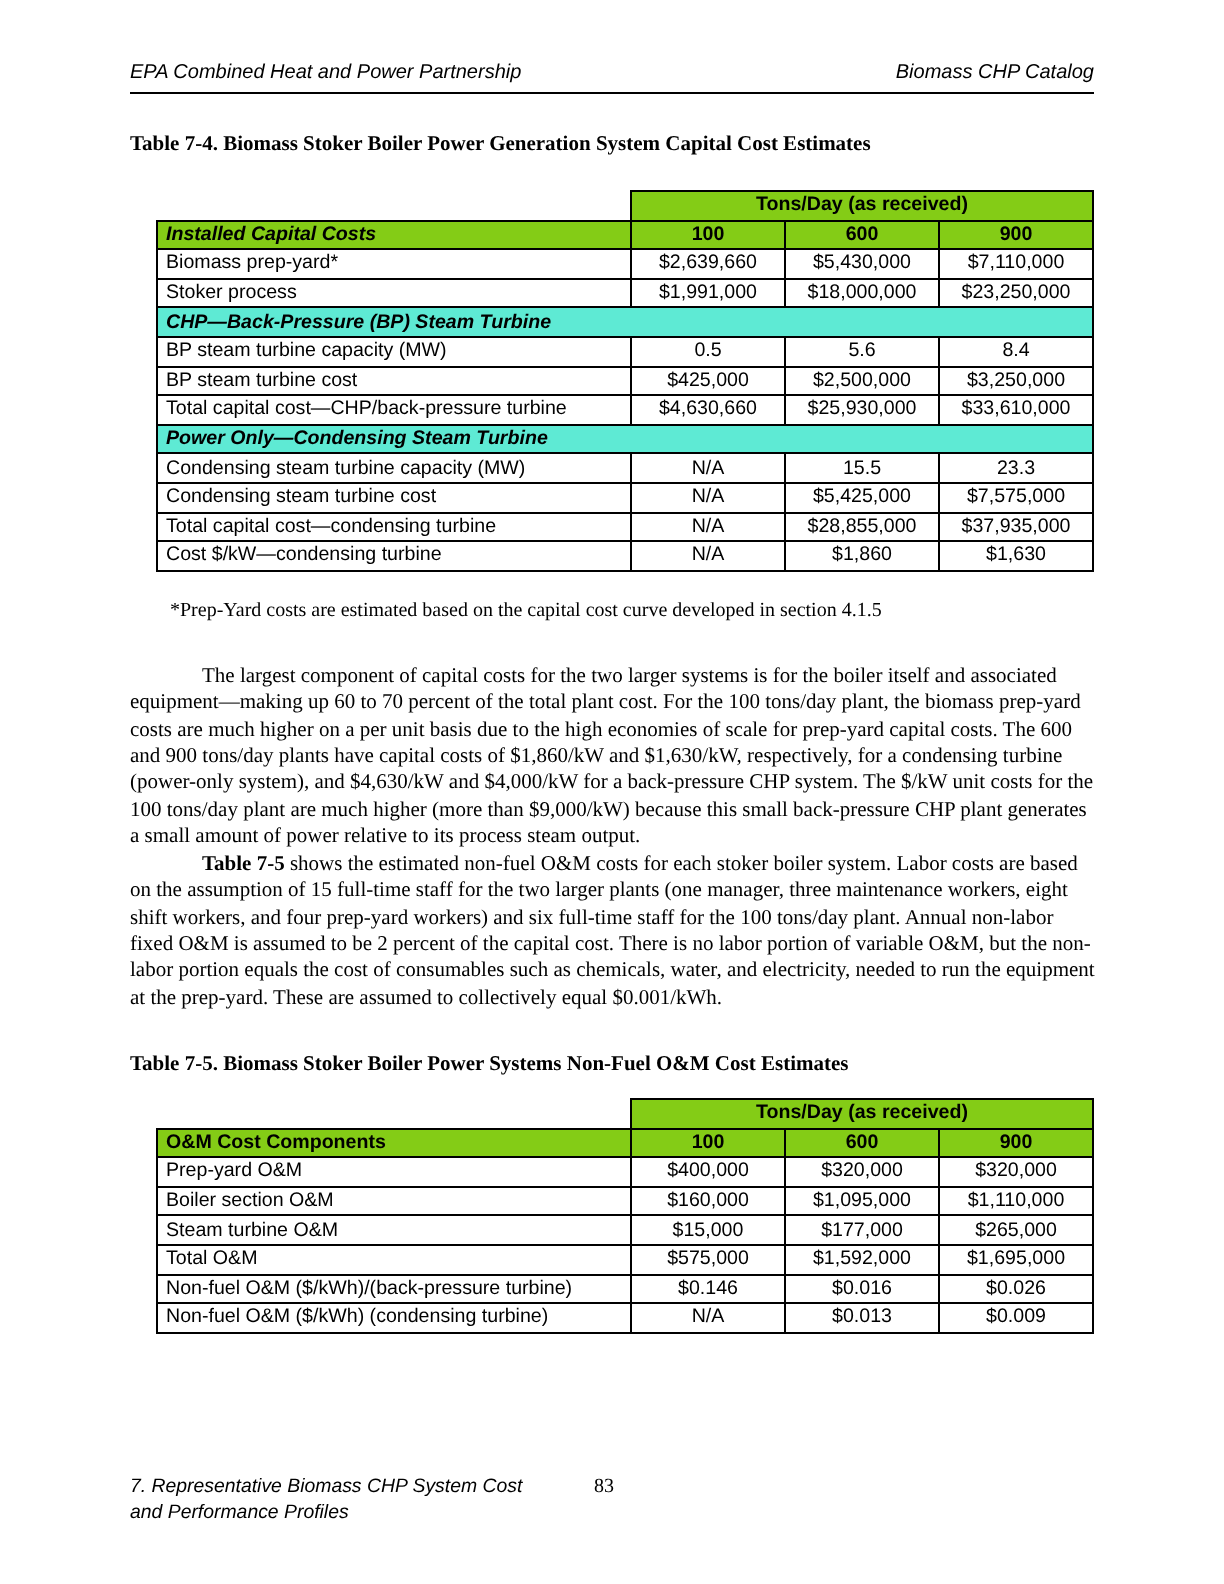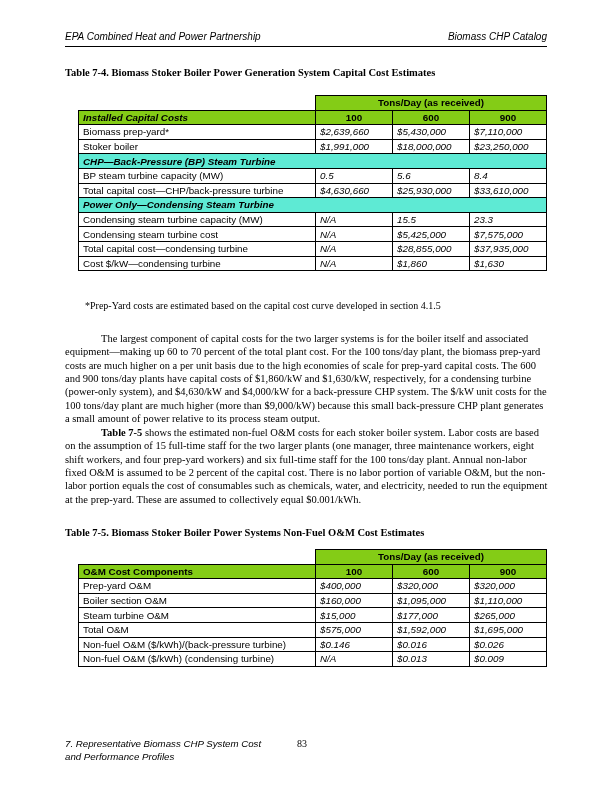--- a/index.html
+++ b/index.html
@@ -31,21 +31,21 @@
   }
   td {
     border:1px solid #000; height:13.6px; line-height:13px;
     padding:0 4px; overflow:hidden; white-space:nowrap;
   }
   td.blank-cell { border-top:none; border-left:none; background:#fff; }
   .shaded { background:#84cc16; }
   .center { text-align:center; }
   .bi { font-weight:bold; font-style:italic; }
   .b { font-weight:bold; }
-  td.val { text-align:left;font-style:italic; }
+  td.val { text-align:center; }
   tr.section td { font-weight:bold; font-style:italic; background:#5eead4; }
   
   .footnote { position:absolute; left:85px; top:300px; font-size:10px; }
   
   .para {
     position:absolute; left:65px; width:483px; margin:0;
     font-size:10.5px; line-height:13.35px; text-align:left; text-indent:36px;
   }
   #para1 { top:332px; }
   #para2 { top:426px; }
@@ -90,35 +90,41 @@
         </tr>
       </tbody>
       <tbody>
           <tr>
             <td>Biomass prep-yard*</td>
             <td class="val">$2,639,660</td>
             <td class="val">$5,430,000</td>
             <td class="val">$7,110,000</td>
           </tr>
           <tr>
-            <td>Stoker boiler</td>
+            <td>Stoker process</td>
             <td class="val">$1,991,000</td>
             <td class="val">$18,000,000</td>
             <td class="val">$23,250,000</td>
           </tr>
           <tr class="section">
             <td colspan="4">CHP—Back-Pressure (BP) Steam Turbine</td>
           </tr>
           <tr>
             <td>BP steam turbine capacity (MW)</td>
             <td class="val">0.5</td>
             <td class="val">5.6</td>
             <td class="val">8.4</td>
           </tr>
           <tr>
+            <td>BP steam turbine cost</td>
+            <td class="val">$425,000</td>
+            <td class="val">$2,500,000</td>
+            <td class="val">$3,250,000</td>
+          </tr>
+          <tr>
             <td>Total capital cost—CHP/back-pressure turbine</td>
             <td class="val">$4,630,660</td>
             <td class="val">$25,930,000</td>
             <td class="val">$33,610,000</td>
           </tr>
           <tr class="section">
             <td colspan="4">Power Only—Condensing Steam Turbine</td>
           </tr>
           <tr>
             <td>Condensing steam turbine capacity (MW)</td>

